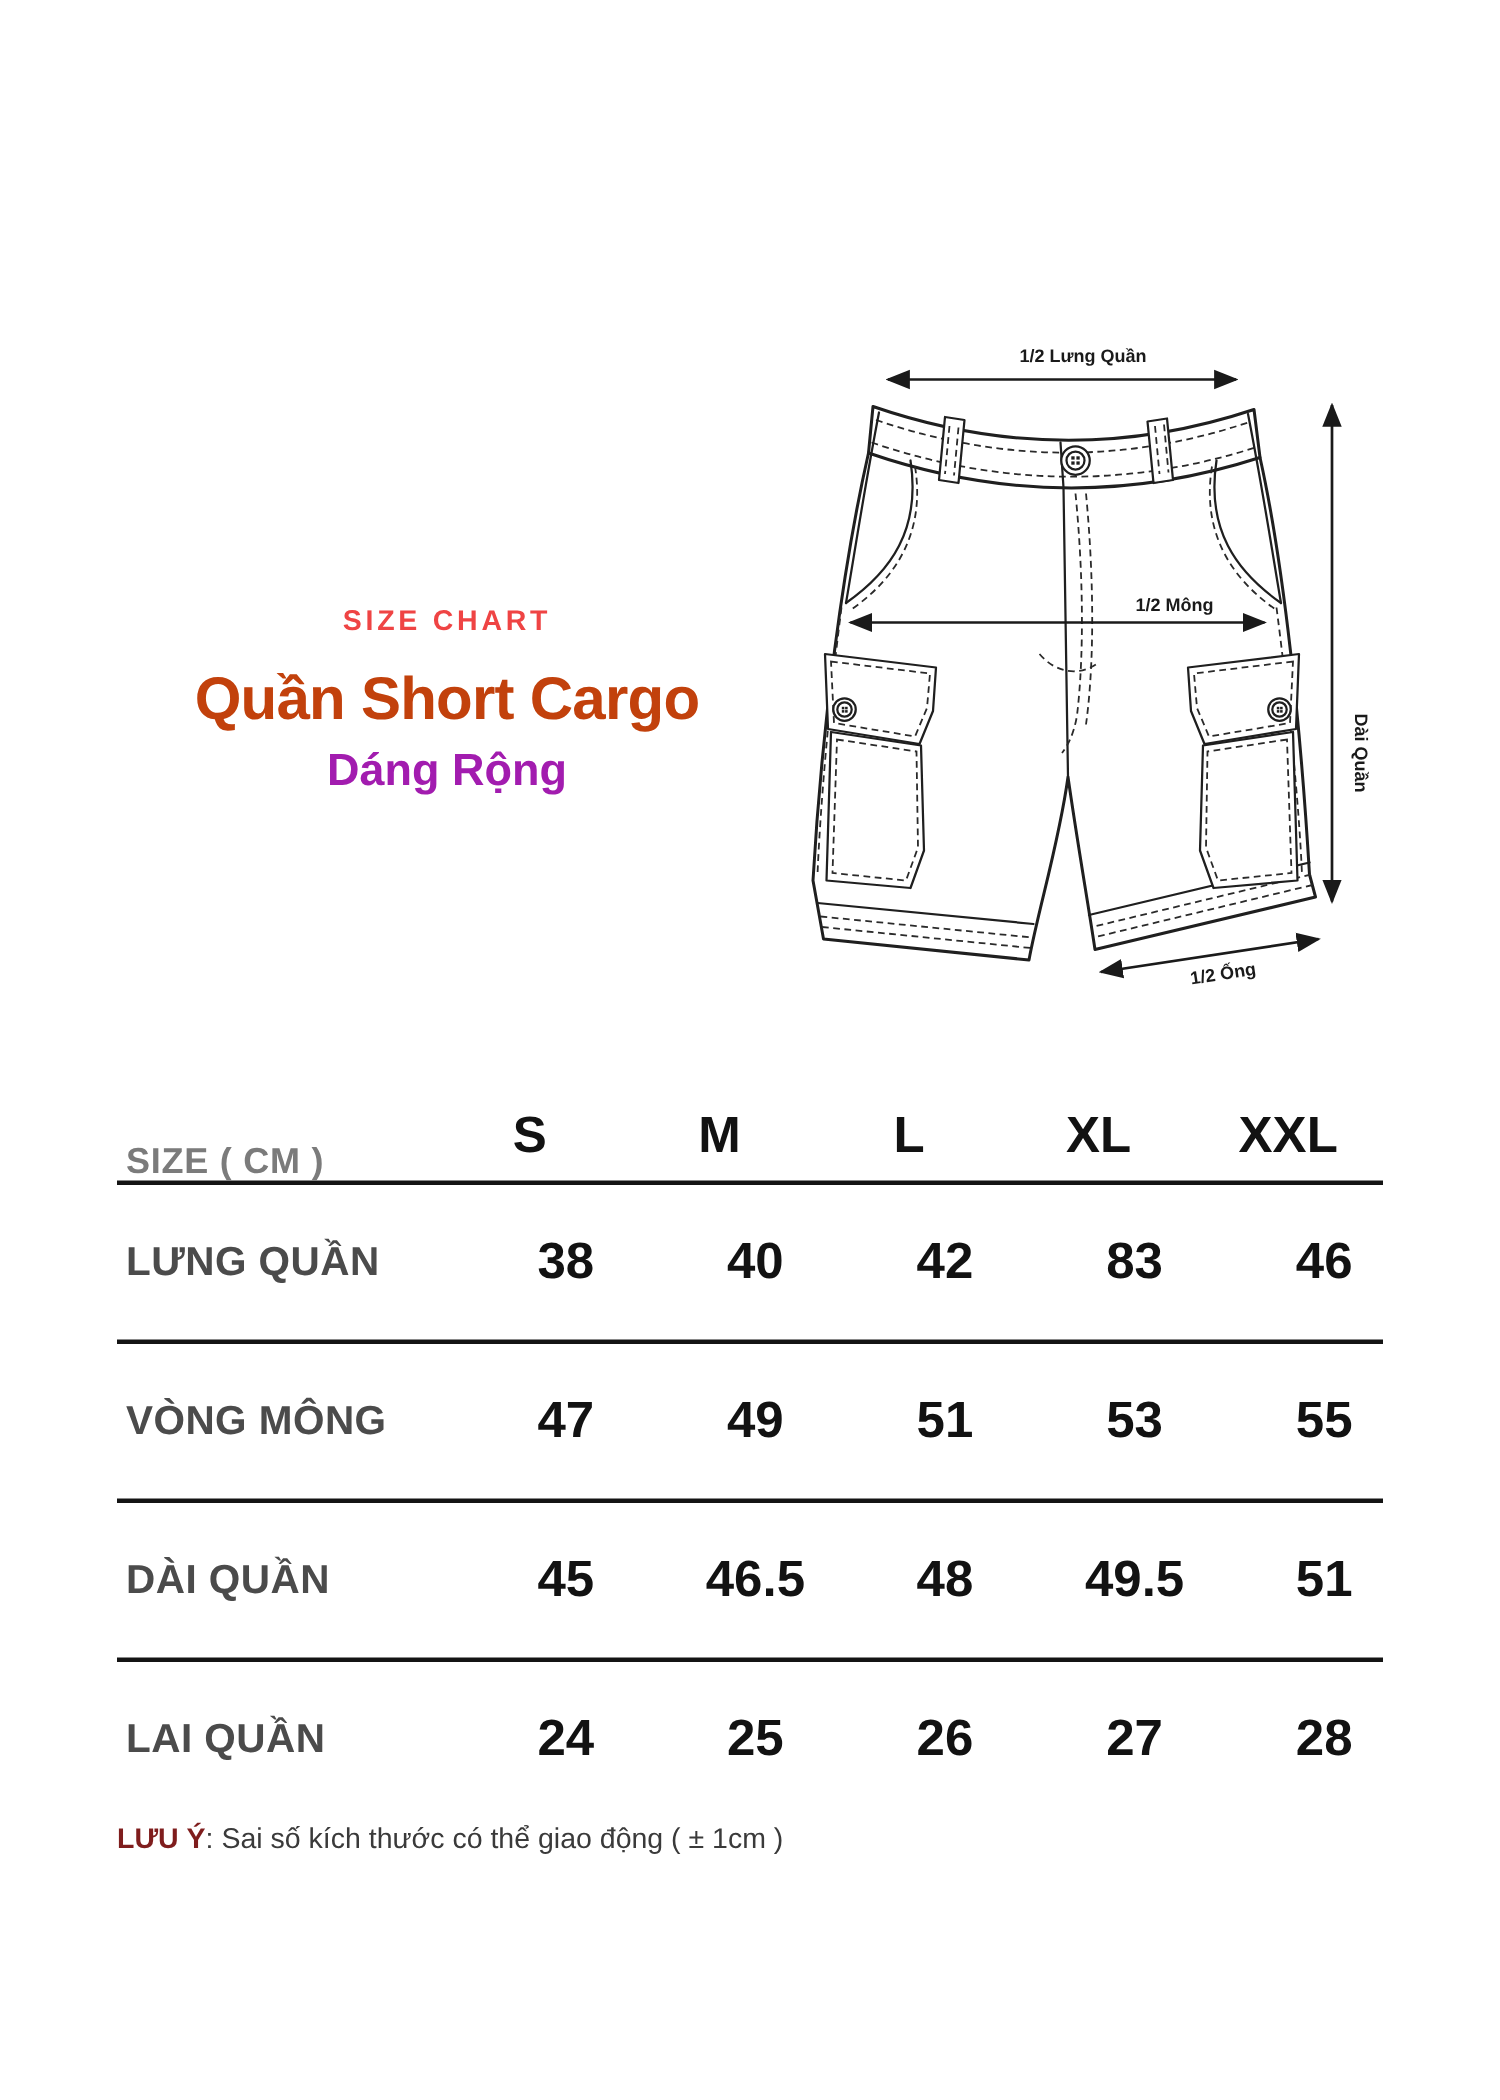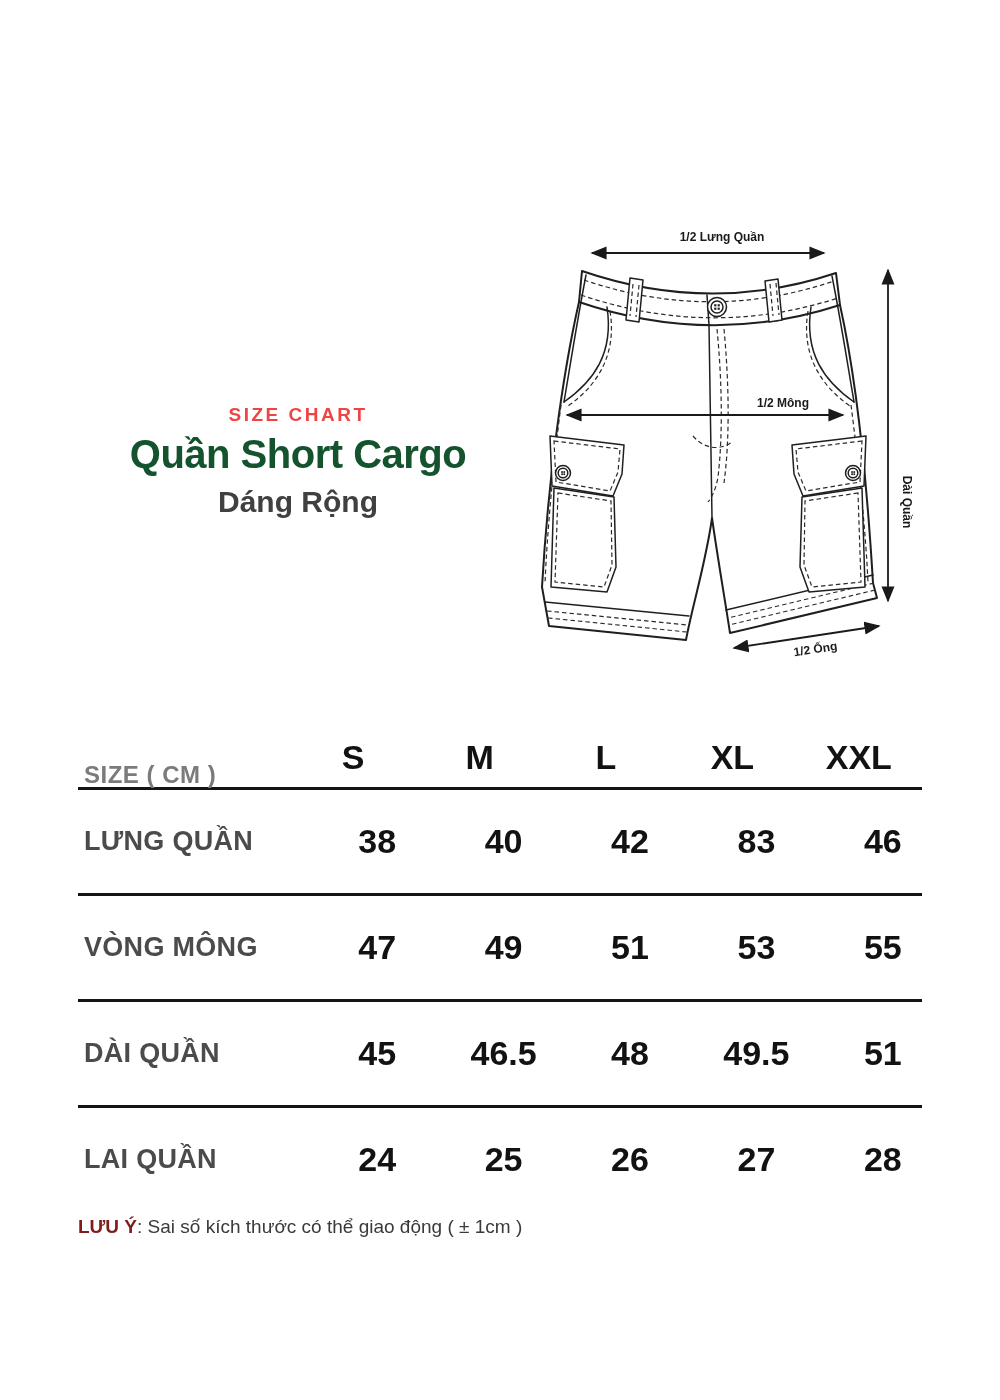--- a/index.html
+++ b/index.html
@@ -4,22 +4,22 @@
 <style>
   html,body { margin:0; padding:0; background:#ffffff; }
   .page {
     position:relative; width:1000px; height:1400px; background:#ffffff;
     font-family:"Liberation Sans", sans-serif; overflow:hidden;
   }
 
   
   .title-block { position:absolute; left:75px; top:404px; width:446px; text-align:center; }
   .eyebrow { font-size:19px; line-height:22px; font-weight:bold; letter-spacing:2.5px; color:#ef4444; }
-  .main-title { margin-top:6px; font-size:40px; line-height:44px; font-weight:bold; color:#14532d; letter-spacing:-0.5px; }
-  .sub-title { margin-top:10px; font-size:30px; line-height:32px; font-weight:bold; color:#404040; }
+  .main-title { margin-top:18px; font-size:40px; line-height:44px; font-weight:bold; color:#c2410c; letter-spacing:-0.5px; }
+  .sub-title { margin-top:10px; font-size:30px; line-height:32px; font-weight:bold; color:#a21caf; }
 
   
   .drawing { position:absolute; left:520px; top:215px; width:420px; height:460px; }
   .drawing svg { display:block; width:100%; height:100%; }
   .drawing text { font-family:"Liberation Sans", sans-serif; fill:#1a1a1a; font-size:12px; font-weight:600; }
   .ln { stroke:#1f1f1f; stroke-width:2; fill:none; stroke-linejoin:round; stroke-linecap:round; }
   .ln-fill { stroke:#1f1f1f; stroke-width:2; fill:#ffffff; stroke-linejoin:round; }
   .thin { stroke:#1f1f1f; stroke-width:1.5; fill:none; stroke-linecap:round; }
   .thin-fill { stroke:#1f1f1f; stroke-width:1.5; fill:#ffffff; stroke-linejoin:round; }
   .dash { stroke:#2a2a2a; stroke-width:1.2; fill:none; stroke-dasharray:4.5 3; stroke-linecap:butt; }

